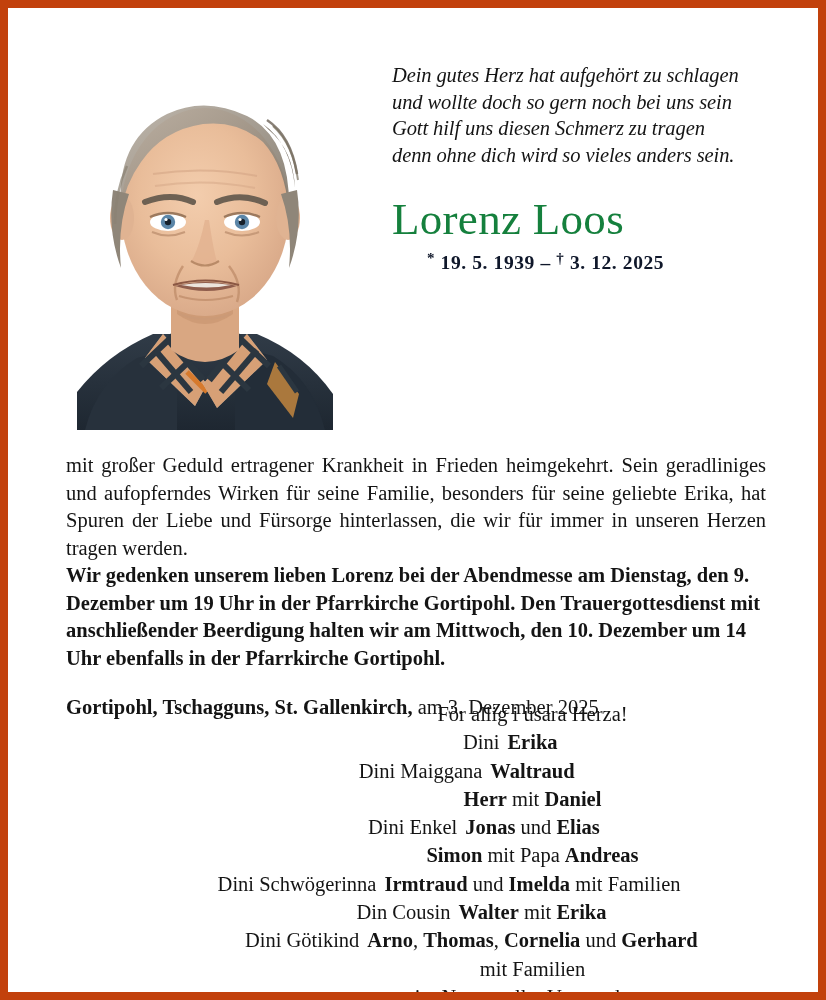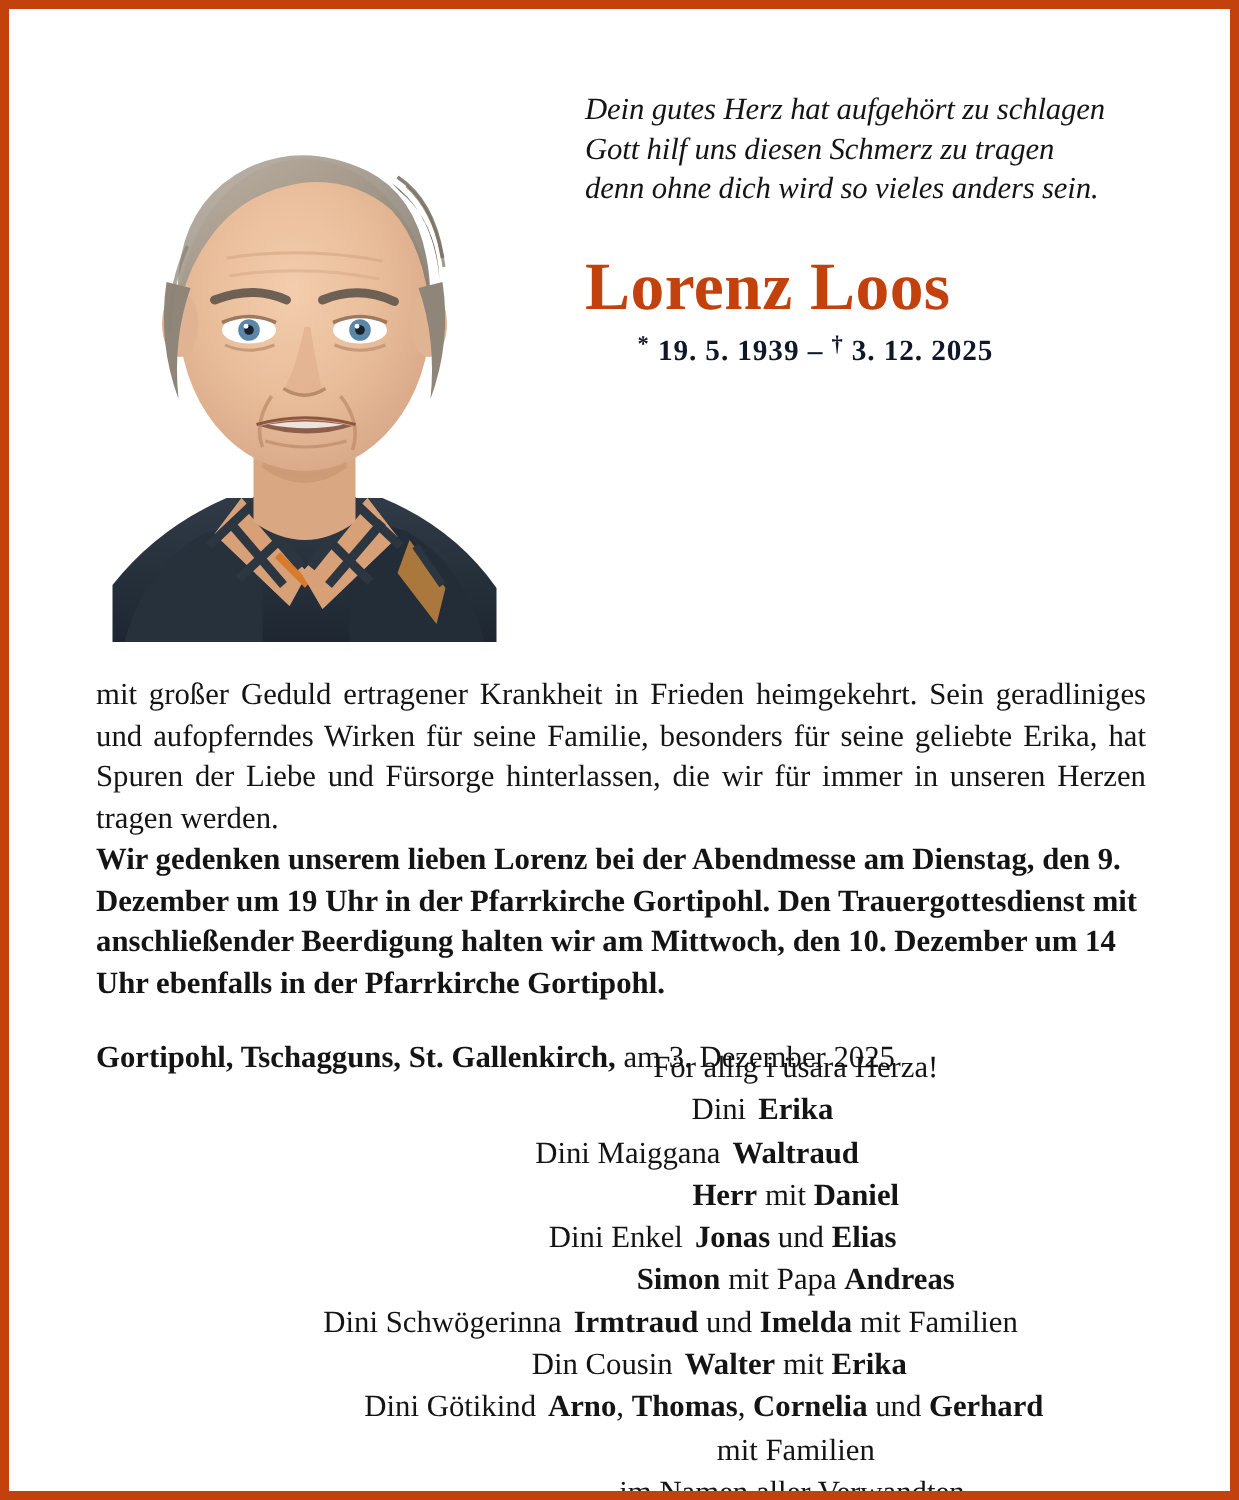--- a/index.html
+++ b/index.html
@@ -11,21 +11,21 @@
     font-family: "Liberation Serif", "DejaVu Serif", serif;
     color: #1b1b1b;
   }
 
   .notice {
     position: relative;
     width: 826px;
     height: 1000px;
     box-sizing: border-box;
     background: #ffffff;
-    border: 6px solid #c2410c;
+    border: 8px solid #c2410c;
     overflow: hidden;
   }
 
   .inner {
     position: relative;
     width: 100%;
     height: 100%;
     box-sizing: border-box;
   }
 
@@ -72,22 +72,22 @@
     text-justify: inter-word;
     color: #141414;
     hyphens: manual;
   }
 
   .deceased-name {
     margin-top: 26px;
     font-size: 45px;
     line-height: 50px;
     letter-spacing: 0.3px;
-    color: #c2410c;
-    font-weight: 700;
+    color: #15803d;
+    font-weight: 400;
   }
   .dates {
     margin-top: 6px;
     font-size: 19.5px;
     font-weight: bold;
     letter-spacing: 0.6px;
     color: #0f172a;
     margin-left: 35px;
   }
   .dates .sym { font-size: 15px; vertical-align: 0.38em; }
@@ -255,20 +255,21 @@
 
             <rect x="0" y="0" width="276" height="368" fill="none"></rect>
           </g>
         </svg>
       </div>
     </div>
 
     <div class="right-col">
       <div class="poem">
         <div>Dein gutes Herz hat aufgehört zu schlagen</div>
+        <div>und wollte doch so gern noch bei uns sein</div>
         <div>Gott hilf uns diesen Schmerz zu tragen</div>
         <div>denn ohne dich wird so vieles anders sein.</div>
       </div>
 
 
       <div class="deceased-name">Lorenz Loos</div>
 
       <div class="dates">
         <span class="sym">*</span>
         <span>19. 5. 1939</span>

